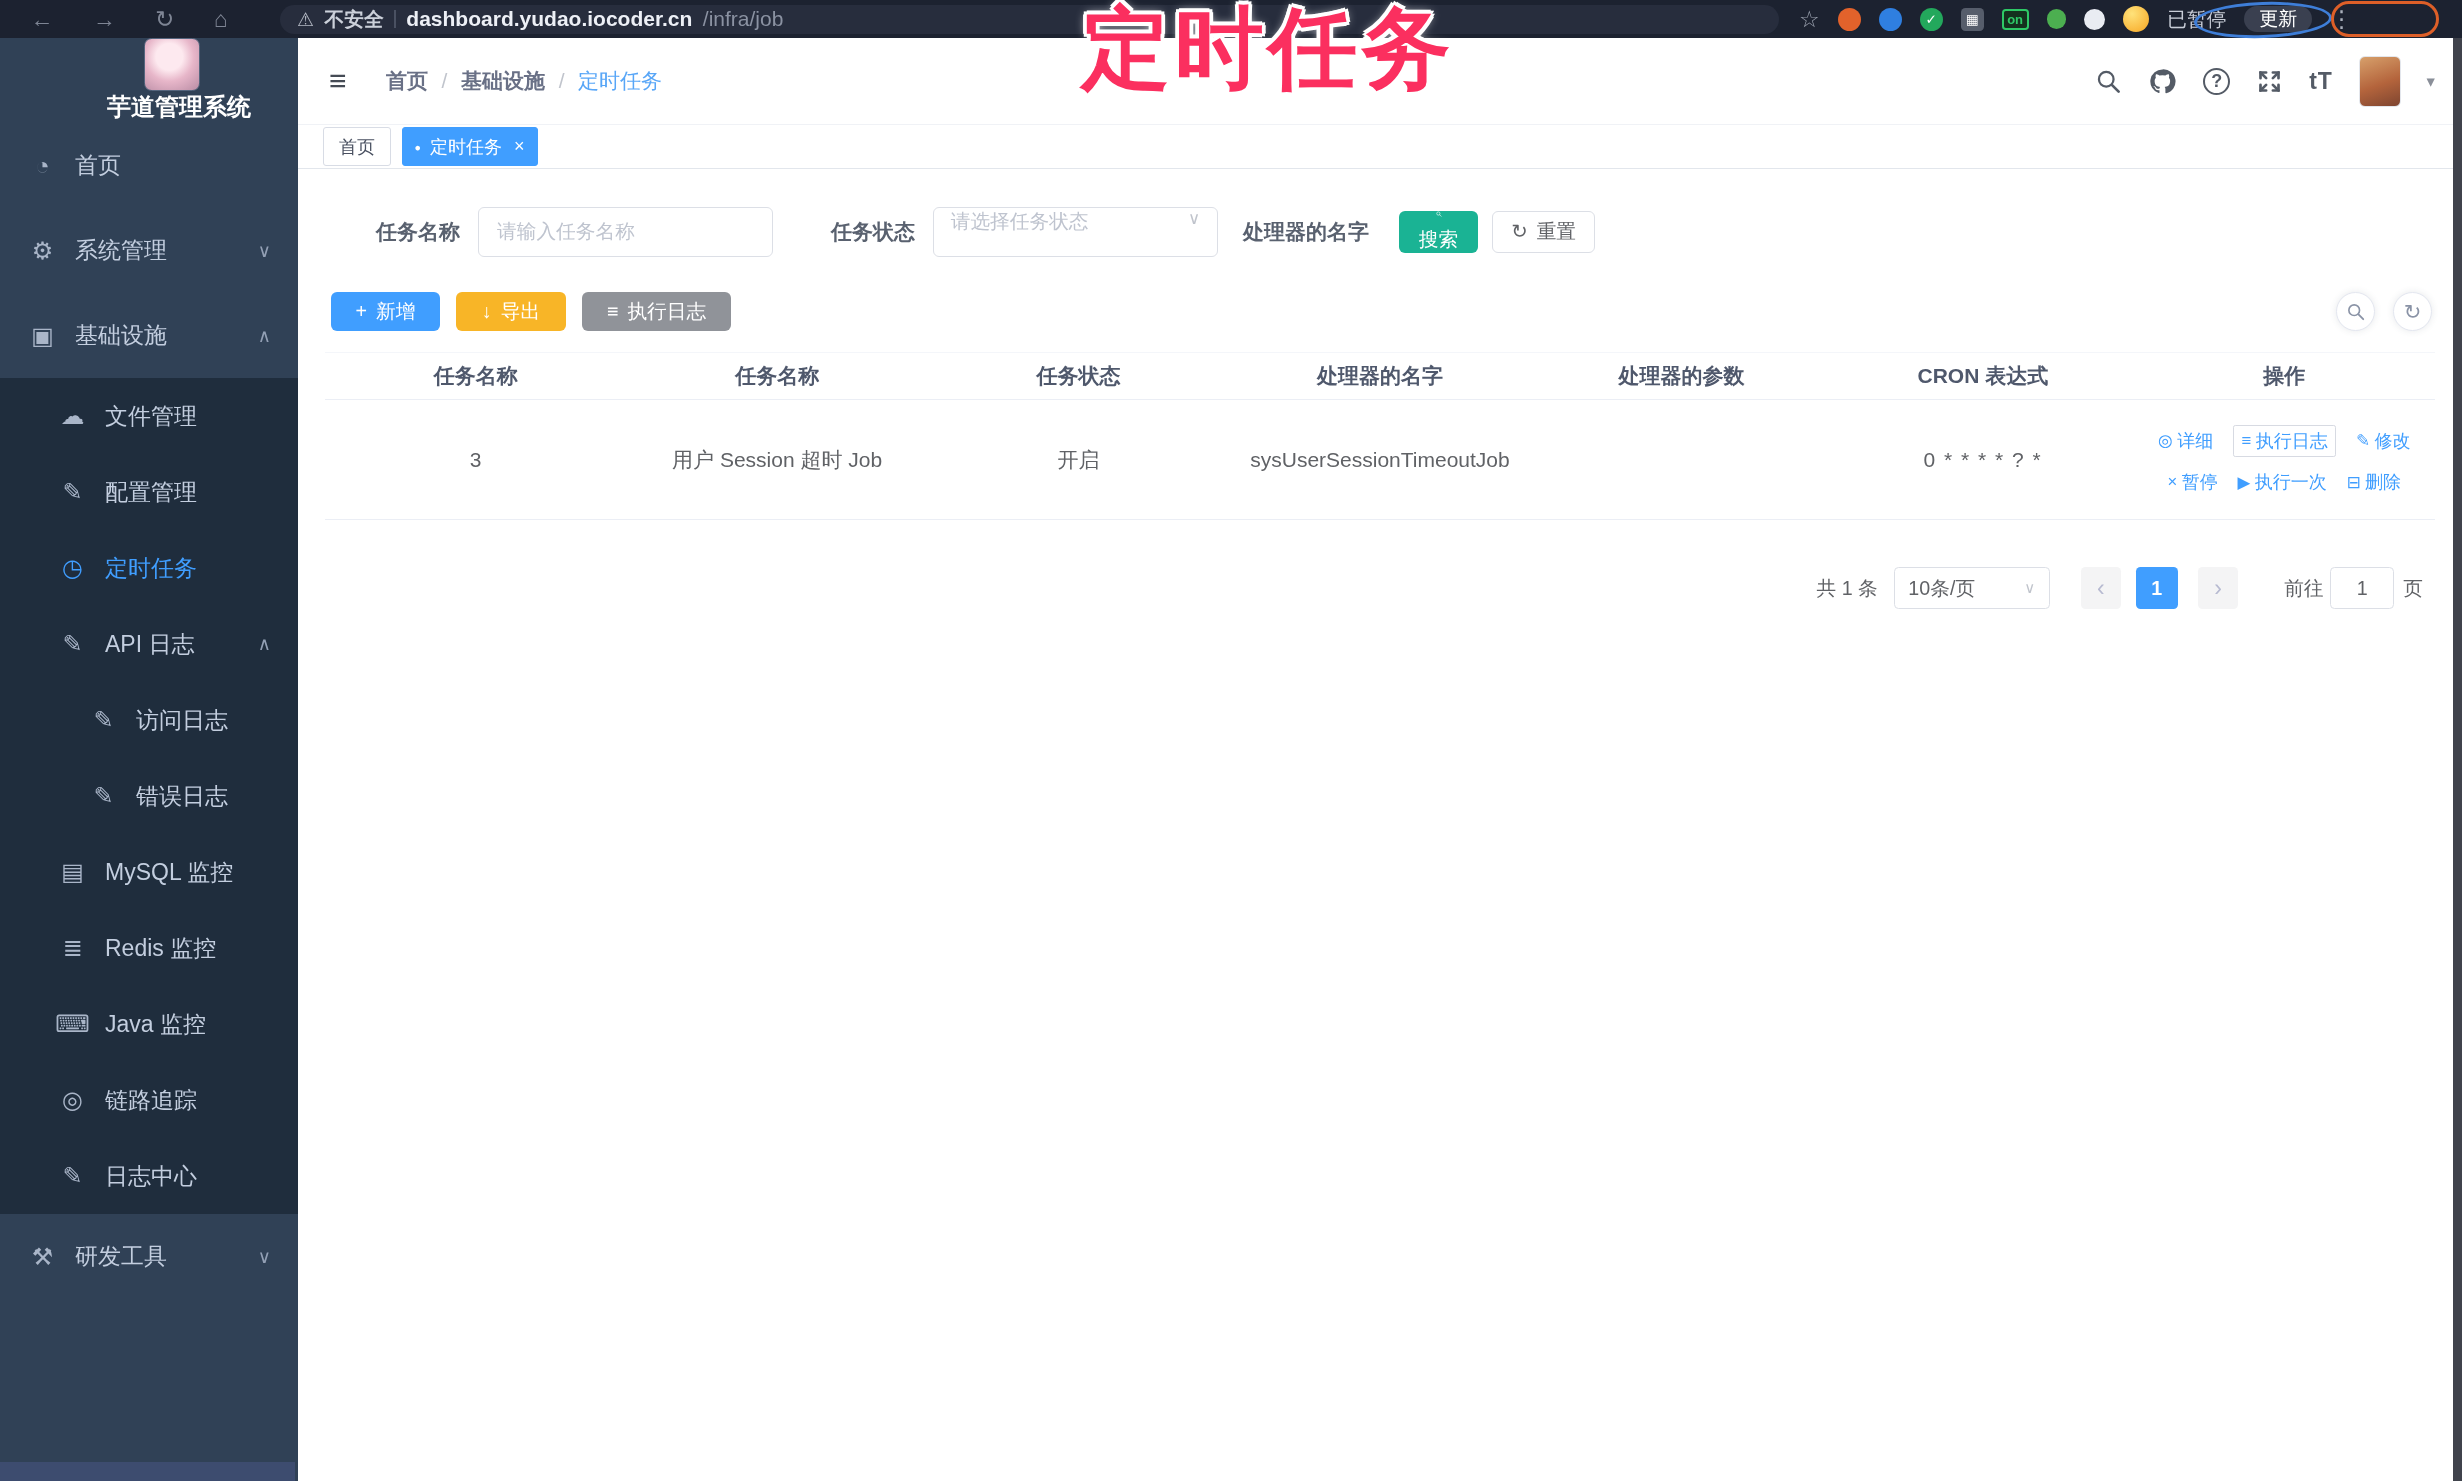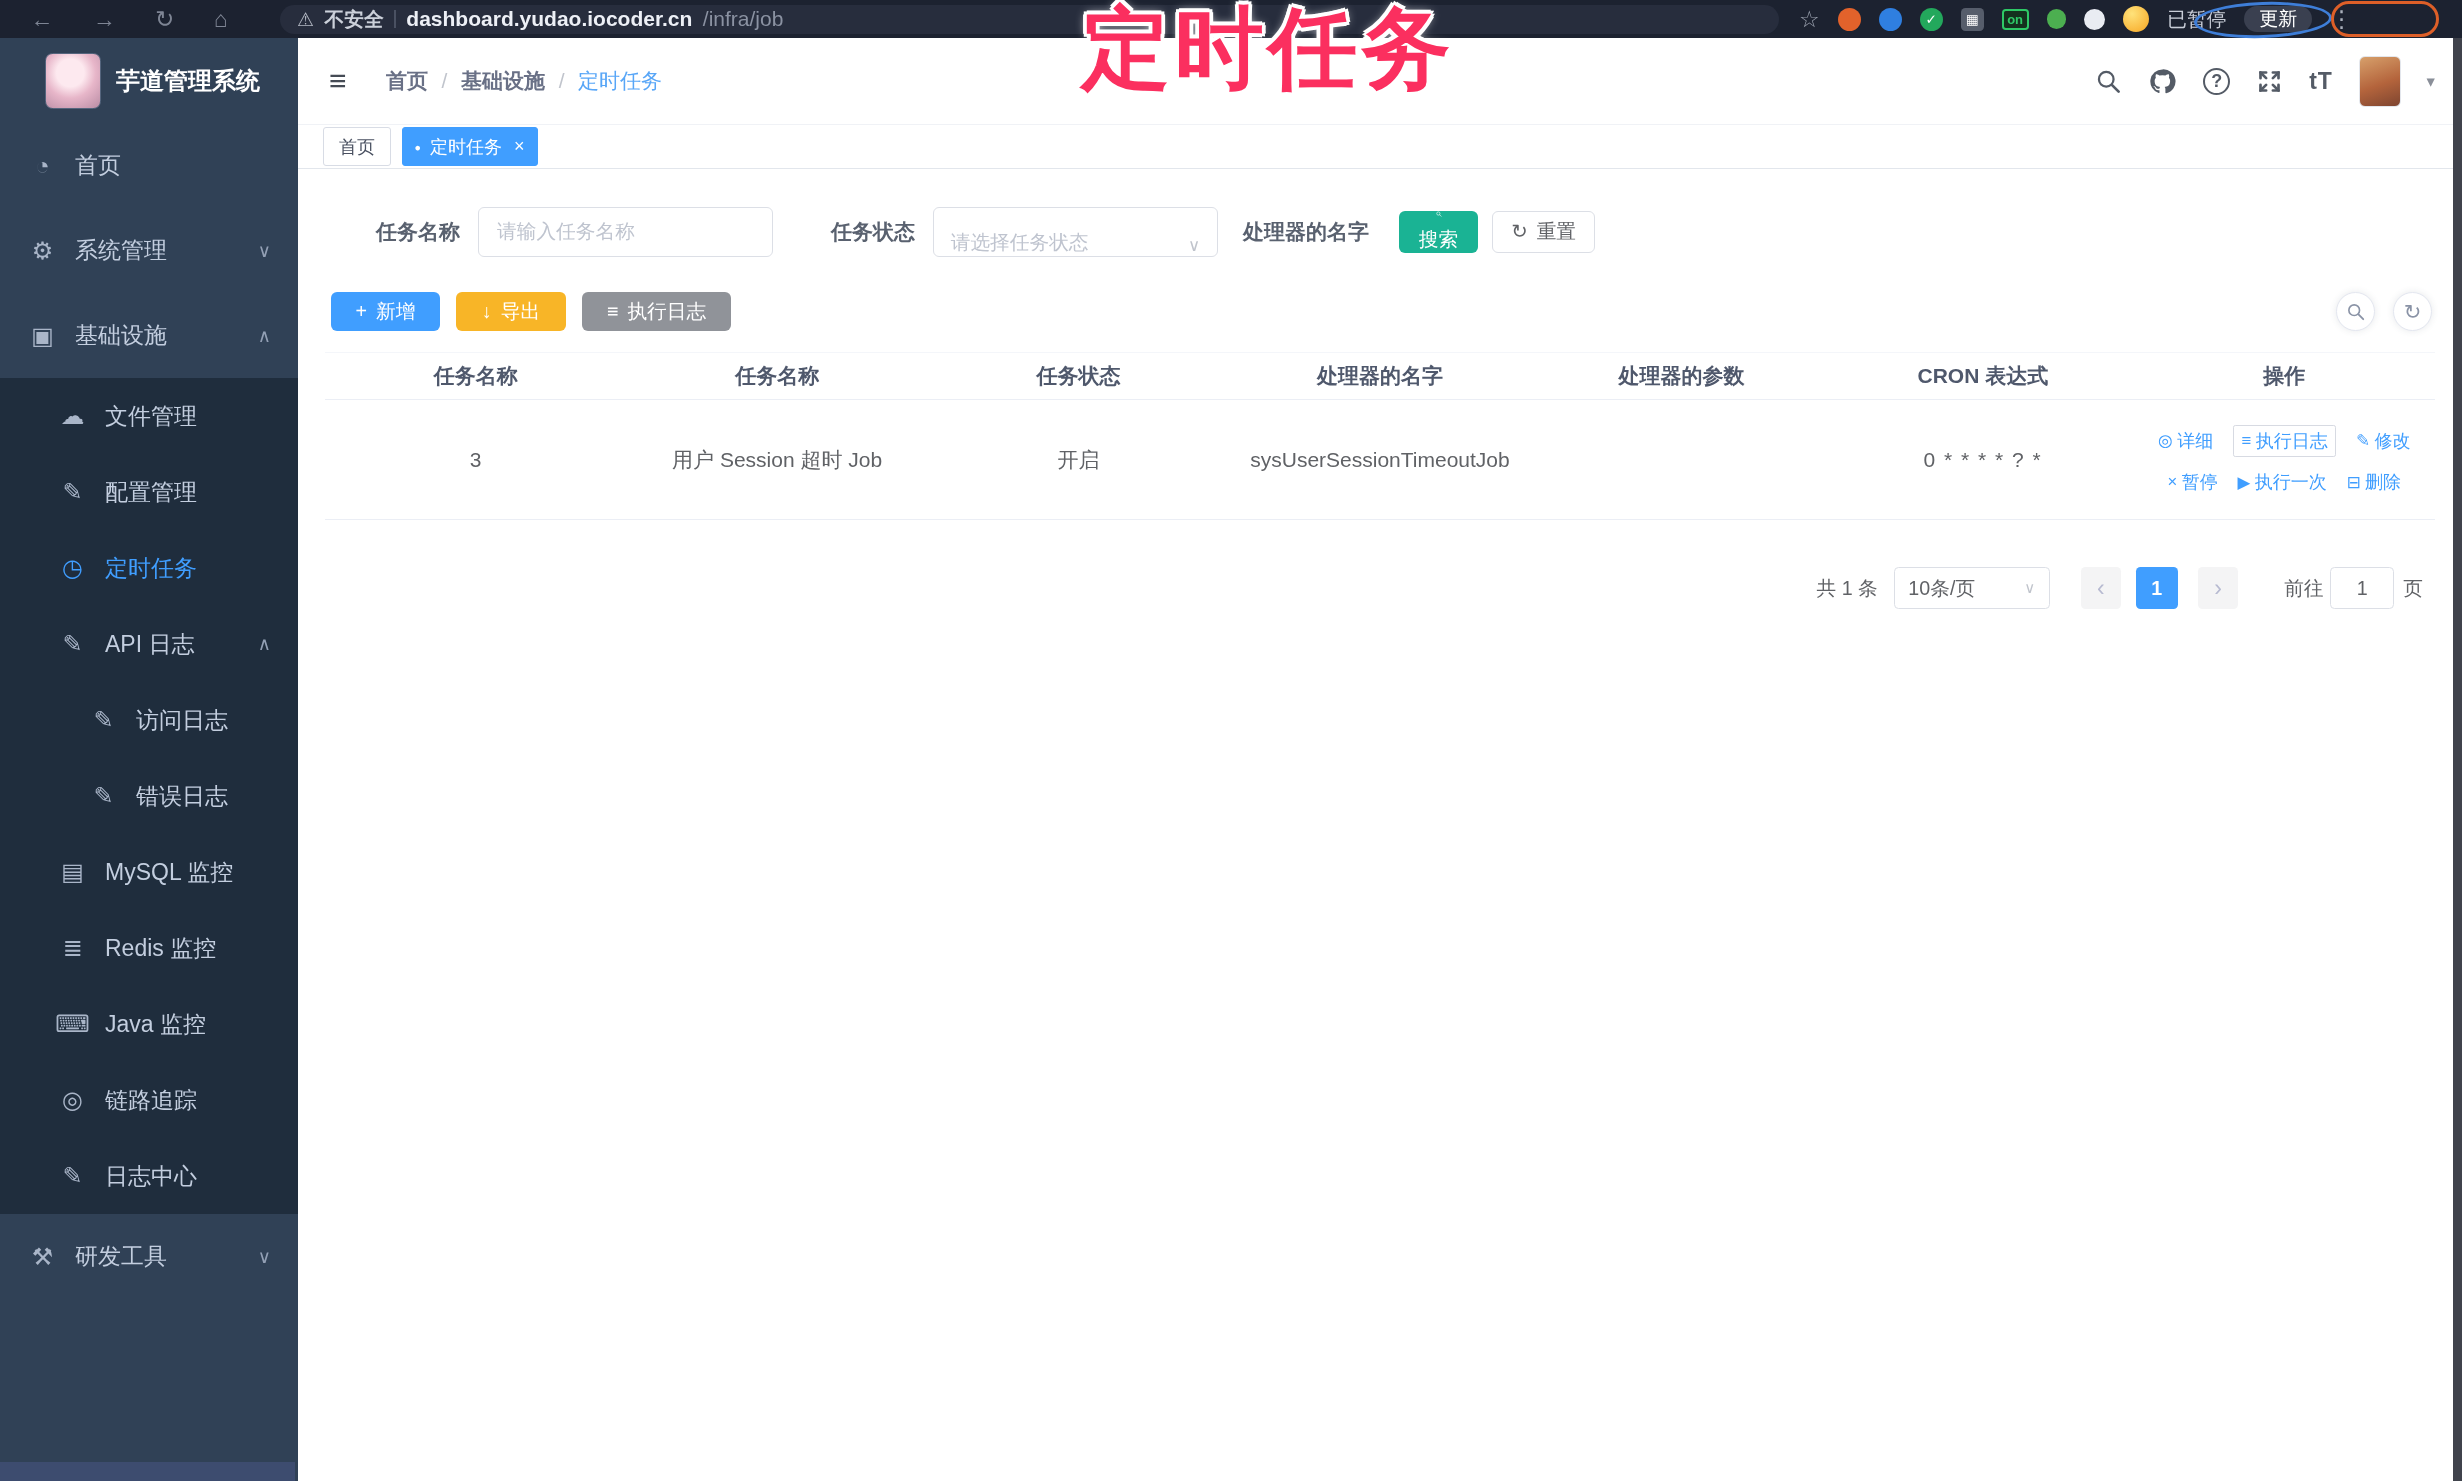--- a/index.html
+++ b/index.html
@@ -21,21 +21,21 @@
   .dotico { width:23px; height:23px; border-radius:50%; display:flex; align-items:center; justify-content:center; font-size:13.6px; color:#fff; }
   .on-badge { min-width:27px; height:21px; border:2.3px solid #2ec866; border-radius:3.8px; color:#2ec866; font-size:13px; font-weight:700; display:flex; align-items:center; justify-content:center; background:#14301e; }
   .ext-avatar { width:26px; height:26px; border-radius:50%; background:radial-gradient(circle at 35% 30%,#ffe27a,#f6a623); }
   .paused-label { color:#c8cdd7; font-size:19.7px; }
   .update-pill { height:26px; padding:0 15px; background:#3a4050; border-radius:13px; color:#ffffff; font-size:19px; display:flex; align-items:center; }
   .menu-dots { color:#aab0bc; font-size:23px; }
 
   
   .app { display:flex; height:1444px; }
   .sidebar { position:relative; width:298px; background:#304156; flex:none; }
-  .logo-row { height:85px; display:flex; align-items:center; padding-left:45px; }
+  .logo-row { height:85px; display:flex; align-items:center; padding-left:45px;flex-direction:column; }
   .logo-img { width:56px; height:56px; border-radius:7.6px; background:radial-gradient(circle at 45% 35%,#fde9ef 0 30%,#e7b6c9 55%,#b98ca4); border:1.5px solid #55657d; }
   .logo-title { margin-left:15px; color:#ffffff; font-size:24px; font-weight:700; }
   .menu { }
   .mi { position:relative; display:flex; align-items:center; cursor:pointer; }
   .mi.l1 { height:85px; padding-left:25px; }
   .mi.l2 { height:76px; padding-left:55px; }
   .mi.l3 { height:76px; padding-left:86px; }
   .mico { width:35px; font-size:24px; color:#a9b5c8; text-align:center; margin-right:15px; flex:none; }
   .mlabel { font-size:23px; color:#c3cedf; }
   .mchev { position:absolute; right:27px; font-size:18px; color:#93a0b5; }
@@ -67,21 +67,21 @@
   .tab-close { font-size:18px; margin-left:3px; }
 
   
   .content { position:relative; height:1313px; background:#fff; padding-top:35px; }
   .filter-row { display:flex; align-items:center; height:55px; margin-left:78px; }
   .f-label { font-size:21px; color:#59616f; font-weight:700; margin-right:18px; white-space:nowrap; }
   .f-input { height:50px; border:1.5px solid #dcdfe6; border-radius:6px; font-size:19.7px; color:#606266; padding:0 18px; outline:none; background:#fff; }
   .f-input::placeholder { color:#bfc4cf; }
   .inp-name { width:295px; }
   .inp-handler { width:297px; }
-  .f-select { width:285px; height:50px; border:1.5px solid #dcdfe6; border-radius:6px; display:flex; align-items:flex-end; justify-content:space-between; padding:0 16.7px; }
+  .f-select { width:285px; height:50px; border:1.5px solid #dcdfe6; border-radius:6px; display:flex; align-items:flex-start; justify-content:space-between; padding:0 16.7px; }
   .sel-ph { font-size:19.7px; color:#bfc4cf; }
   .sel-caret { font-size:16.7px; color:#c0c4cc; }
   .gap2 { margin-left:58px; } .gap3 { margin-left:25px; } .gap4 { margin-left:12px;flex-direction:column; } .gap5 { margin-left:14.4px; }
   .btn { height:42px; border-radius:6px; border:none; display:inline-flex; align-items:center; justify-content:center; gap:9px; font-size:19.7px; cursor:pointer; }
   .btn-search { background:#1ab394; color:#fff; padding:0 19.7px; }
   .btn-reset { background:#fff; color:#606266; border:1.5px solid #dcdfe6; padding:0 18px; }
 
   .toolbar { display:flex; align-items:center; margin:33px 0 0 33px; gap:16px; }
   .btn-add { background:#409eff; color:#fff; width:109px; height:39px; }
   .btn-export { background:#f8b527; color:#fff; width:110px; height:39px; }

